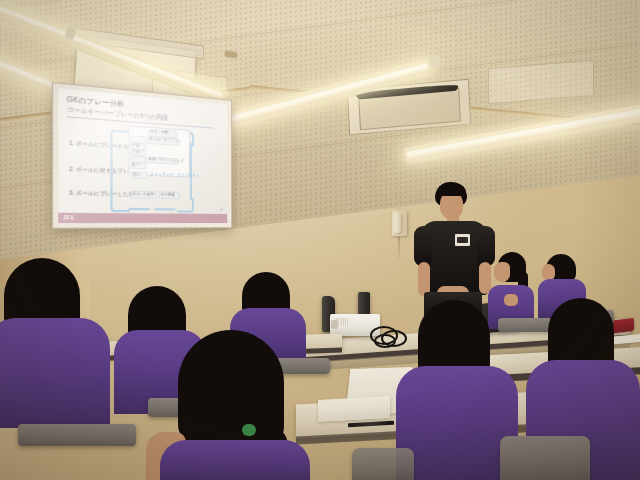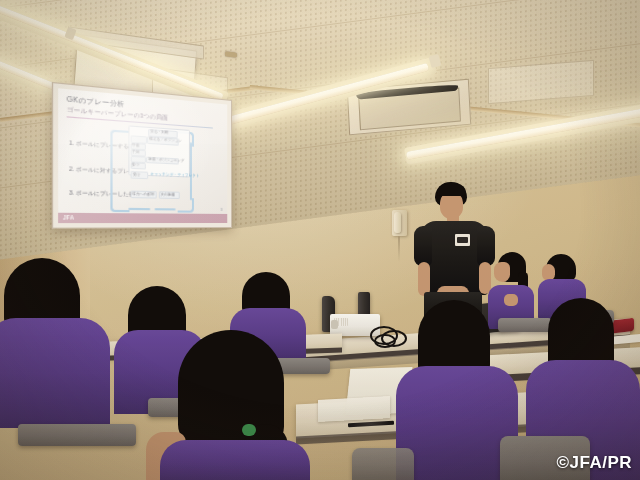--- a/index.html
+++ b/index.html
@@ -515,15 +515,14 @@
     <div class="hair" style="left:418px;top:300px;width:72px;height:80px;border-radius:36px 36px 15px 15px;"></div>
     <div class="shirt-purple" style="left:396px;top:366px;width:122px;height:114px;border-radius:30px 30px 0 0;"></div>
   </div>
 
   <div class="chair-back" style="left:500px;top:436px;width:90px;height:44px;border-radius:8px 8px 0 0;"></div>
   <div class="chair-back" style="left:352px;top:448px;width:62px;height:32px;border-radius:8px 8px 0 0;opacity:.9"></div>
 
   <div class="warmcast"></div>
   <div class="vignette"></div>
 
-  <div class="watermark">©JFA/PR</div>
 
 </div>
 
 </body></html>

